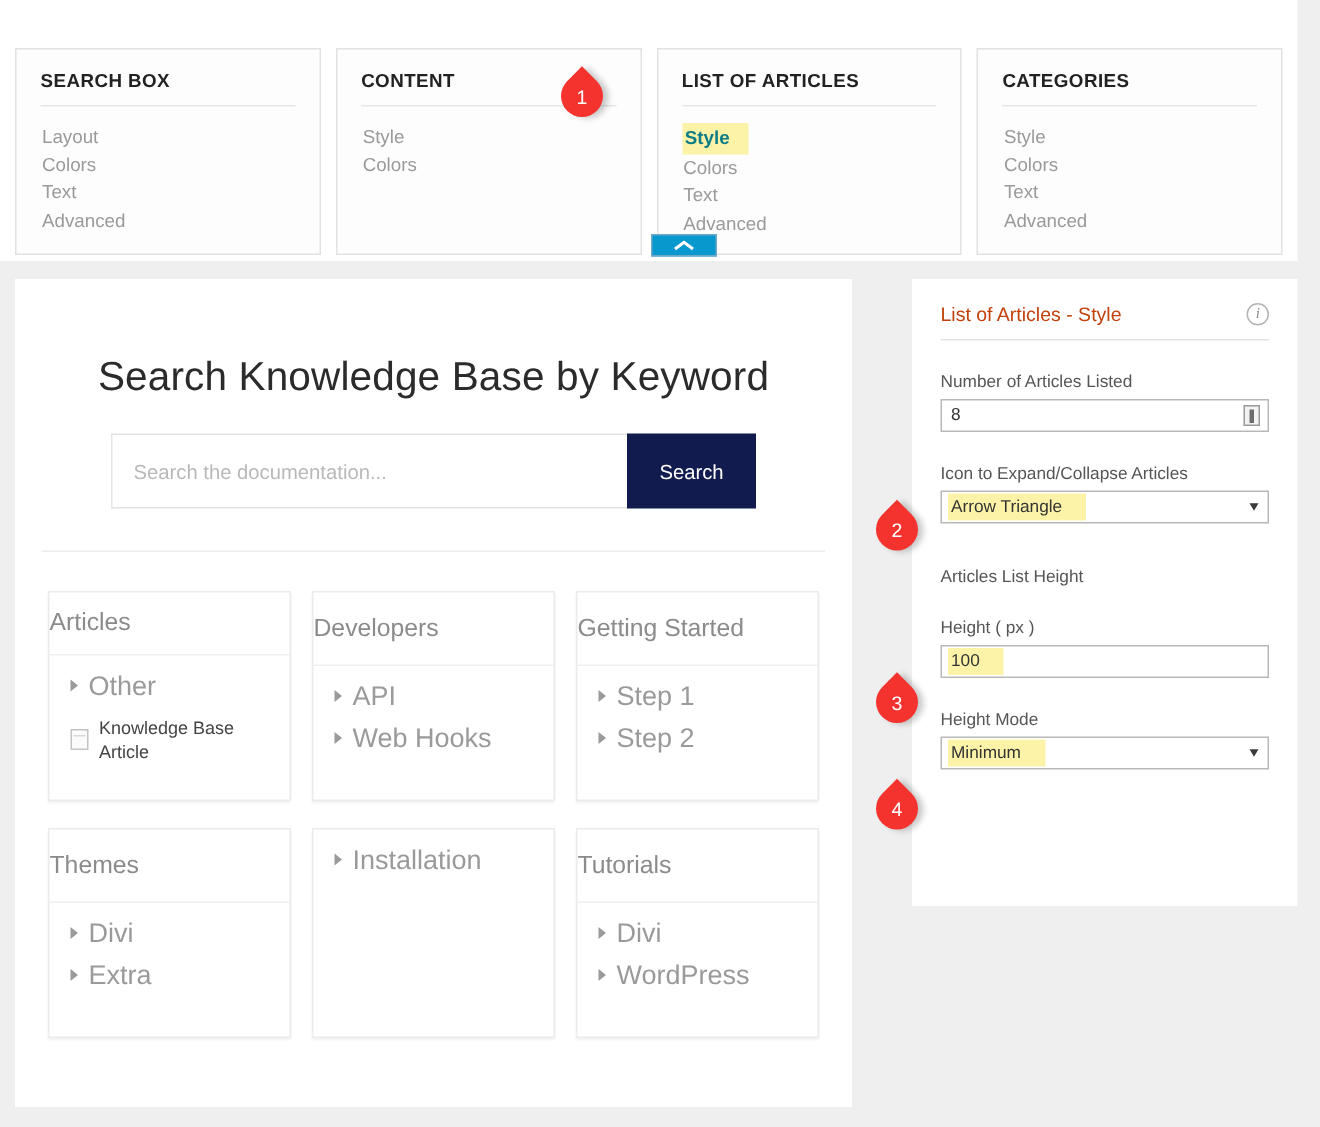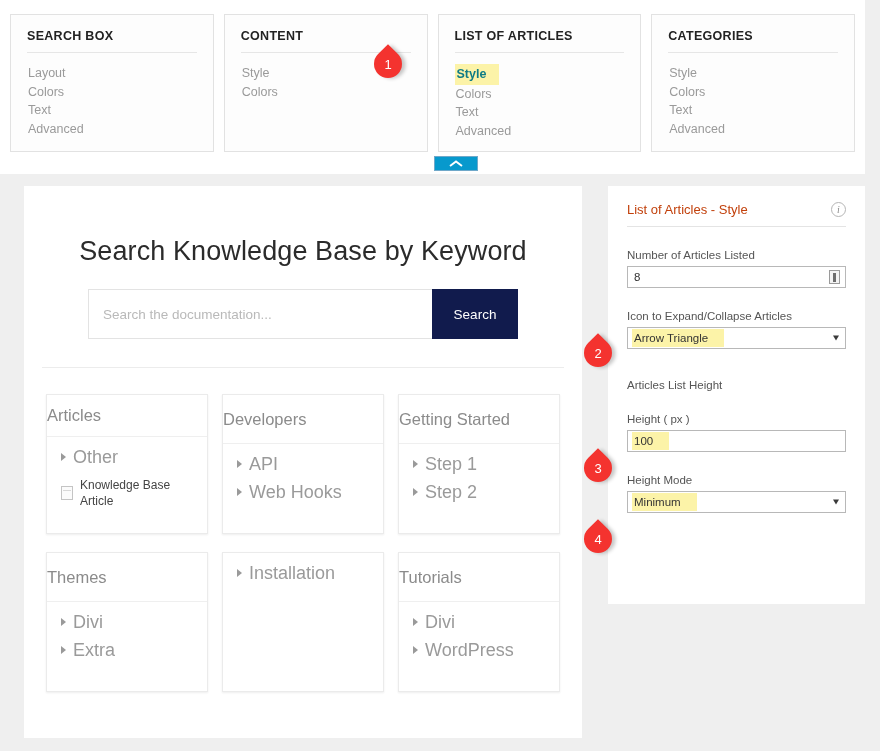--- a/index.html
+++ b/index.html
@@ -22,21 +22,21 @@
     position: absolute;
     left: 0;
     top: 0;
     width: 865px;
     height: 174px;
     background: #ffffff;
   }
   #top-panel-cards {
     position: absolute;
     left: 10px;
-    top: 14px;
+    top: 32px;
     right: 10px;
     height: 138px;
     display: flex;
     gap: 10px;
   }
   .tabcard {
     flex: 1 1 0;
     background: #fdfdfd;
     border: 1px solid #e2e2e2;
     box-sizing: border-box;
@@ -81,21 +81,21 @@
     box-sizing: border-box;
     display: flex;
     align-items: center;
     justify-content: center;
   }
   #collapse-button svg { display: block; }
 
   
   #main-panel {
     position: absolute;
-    left: 24px;
+    left: 10px;
     top: 186px;
     width: 558px;
     height: 552px;
     background: #ffffff;
   }
   #kb-header {
     padding-top: 50px;
     text-align: center;
   }
   #kb-title {

